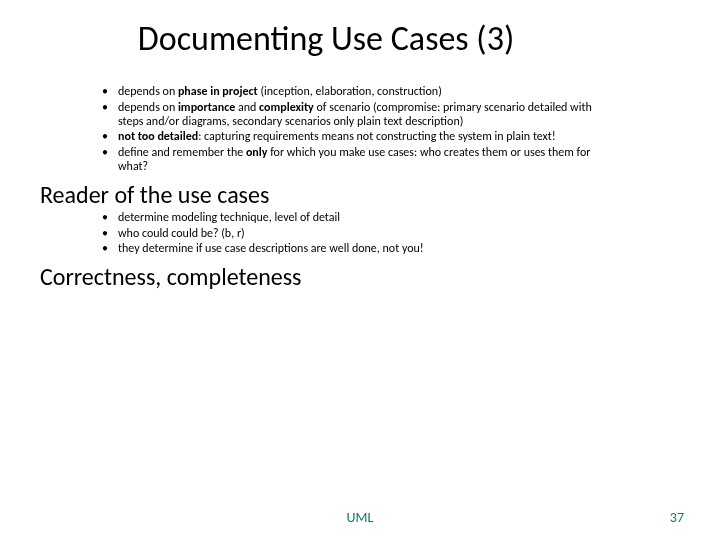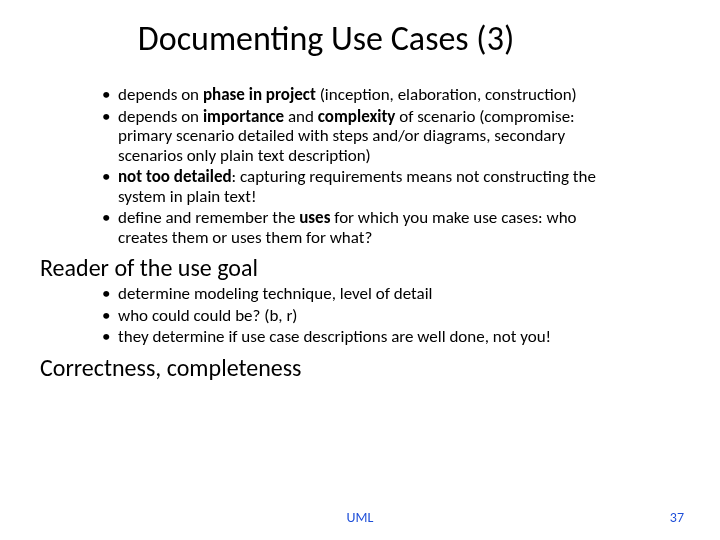--- a/index.html
+++ b/index.html
@@ -2,40 +2,40 @@
 <html><head>
 <meta charset="utf-8">
 <style>
   * { margin: 0; padding: 0; box-sizing: border-box; }
   html, body { width: 720px; height: 540px; background: #fff; font-family: Calibri, "Segoe UI", Arial, sans-serif; color: #000; }
   .slide { width: 652px; height: 540px; position: relative; padding: 18px 40px 0 40px; }
   .title { font-size: 34px; font-weight: 400; text-align: center; margin-bottom: 26px; }
   .section-heading { font-size: 24px; font-weight: 400; margin-top: 6px; margin-bottom: 2px; text-decoration: underline; }
   .section-heading.no-underline { text-decoration: none; }
   ul.bullets { list-style: none; padding-left: 78px; padding-right: 10px; }
-  ul.bullets li { position: relative; font-size: 17px; line-height: 1.15; margin-bottom: 2px; }
+  ul.bullets li { position: relative; font-size: 12px; line-height: 1.15; margin-bottom: 2px; }
   ul.bullets li::before { content: "•"; position: absolute; left: -16px; top: 0; }
   .b { font-weight: 700; }
-  .footer { position: absolute; bottom: 14px; left: 0; width: 720px; display: flex; justify-content: space-between; padding: 0 36px 0 0; font-size: 14px; color: #1d4ed8; }
+  .footer { position: absolute; bottom: 14px; left: 0; width: 720px; display: flex; justify-content: space-between; padding: 0 36px 0 0; font-size: 14px; color: #0f766e; }
   .footer .center { position: absolute; left: 50%; transform: translateX(-50%); }
   .footer .right { margin-left: auto; }
 </style>
 </head>
 <body>
 
 <div class="slide">
   <h1 class="title">Documenting Use Cases (3)</h1>
   <div id="sections">
       <ul class="bullets">
         <li>depends on <span class="b">phase in project</span> (inception, elaboration, construction)</li>
         <li>depends on <span class="b">importance</span> and <span class="b">complexity</span> of scenario (compromise: primary scenario detailed with steps and/or diagrams, secondary scenarios only plain text description)</li>
         <li><span class="b">not too detailed</span>: capturing requirements means not constructing the system in plain text!</li>
-        <li>define and remember the <span class="b">uses</span> for which you make use cases: who creates them or uses them for what?</li>
+        <li>define and remember the <span class="b">only</span> for which you make use cases: who creates them or uses them for what?</li>
       </ul>
-      <div class="section-heading no-underline">Reader of the use goal</div>
+      <div class="section-heading no-underline">Reader of the use cases</div>
       <ul class="bullets">
         <li>determine modeling technique, level of detail</li>
         <li>who could could be? (b, r)</li>
         <li>they determine if use case descriptions are well done, not you!</li>
       </ul>
       <div class="section-heading no-underline">Correctness, completeness</div>
     </div>
   <div class="footer">
     <span class="center">UML</span>
     <span class="right">37</span>

